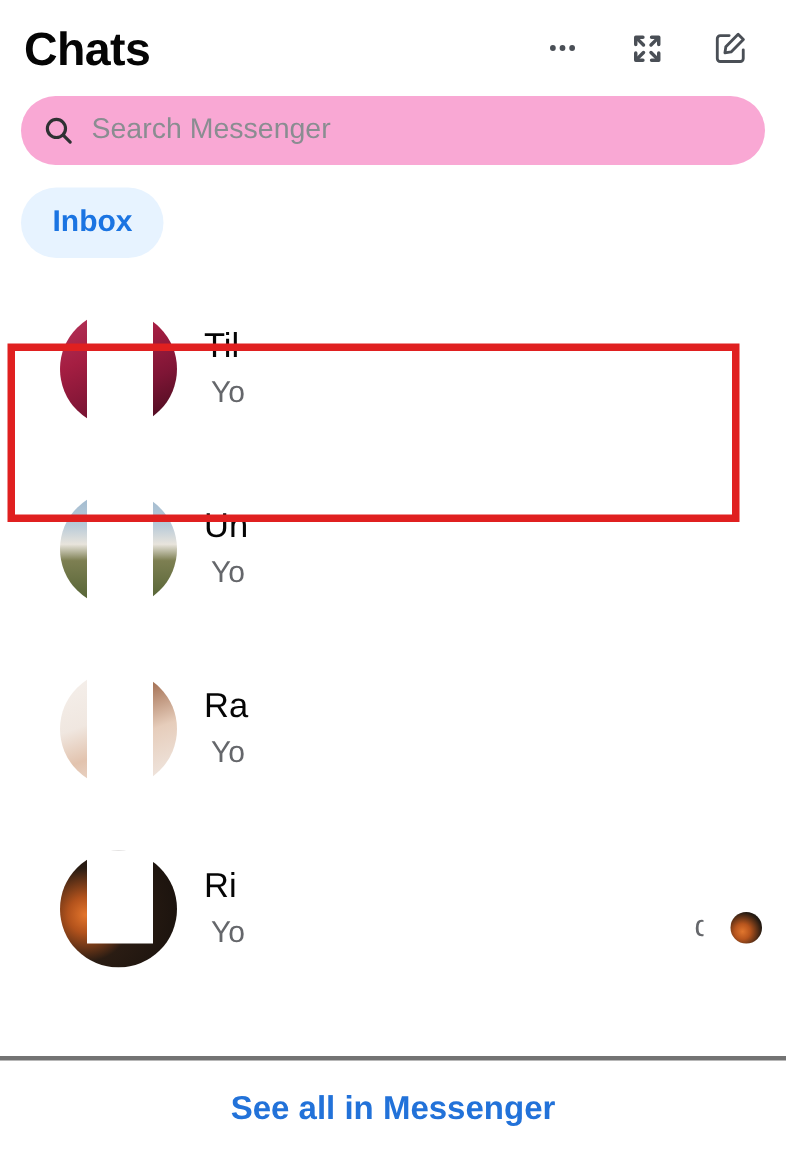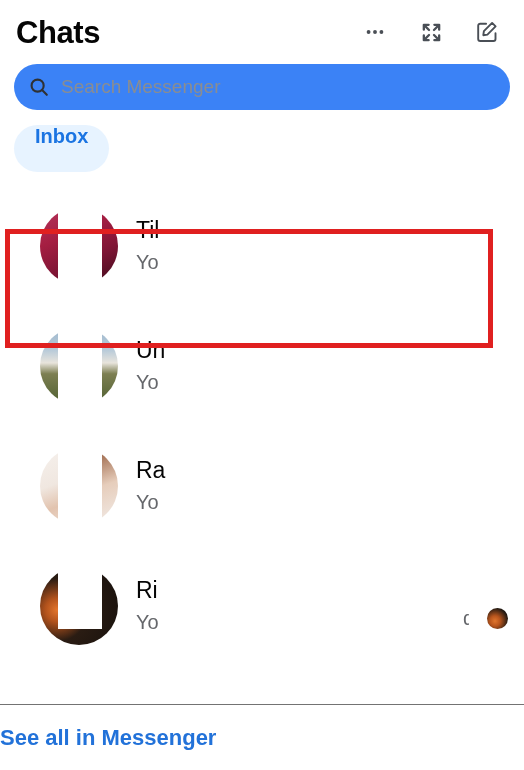--- a/index.html
+++ b/index.html
@@ -54,21 +54,21 @@
 
   .icon-btn svg { display: block; }
 
   
   .search-wrap {
     padding: 0 14px;
   }
 
   .search-bar {
     height: 46px;
-    background: #3b82f6;
+    background: #f9a8d4;
     border-radius: 23px;
     display: flex;
     align-items: center;
     padding: 0 14px;
     gap: 11px;
     cursor: text;
   }
 
   .search-icon { color: #2f3133; display: flex; flex: 0 0 auto; }
 
@@ -93,21 +93,21 @@
 
   .pill {
     height: 47px;
     padding: 0 21px;
     border-radius: 24px;
     background: #e7f3ff;
     color: #1b74e2;
     font-size: 20px;
     font-weight: 700;
     display: flex;
-    align-items: flex-start;
+    align-items: center;
     cursor: pointer;
   }
 
   
   .chat-list {
     padding-top: 14px;
     padding-left: 26px;
   }
 
   .chat-row {
@@ -178,20 +178,21 @@
     line-height: 1.35;
     white-space: nowrap;
   }
 
   .chat-preview {
     font-size: 20px;
     color: #65676b;
     line-height: 1.45;
     margin-top: 2px;
     white-space: nowrap;
+    text-align: center;
   }
 
   
   .row-trailing {
     margin-left: auto;
     display: flex;
     align-items: center;
     gap: 18px;
     align-self: center;
     position: relative;
@@ -213,23 +214,24 @@
     border-radius: 50%;
   }
 
   
   .footer {
     position: absolute;
     left: 0;
     right: 0;
     bottom: 0;
     height: 66px;
-    border-top: 1px solid #737373;
-    display: flex;
-    align-items: center;
+    border-top: 3px solid #737373;
+    display: flex;
+    align-items: center;
+    justify-content: center;
     background: #ffffff;
   }
 
   .footer-link {
     font-size: 22px;
     font-weight: 700;
     color: #2272d9;
     text-decoration: none;
     cursor: pointer;
   }

